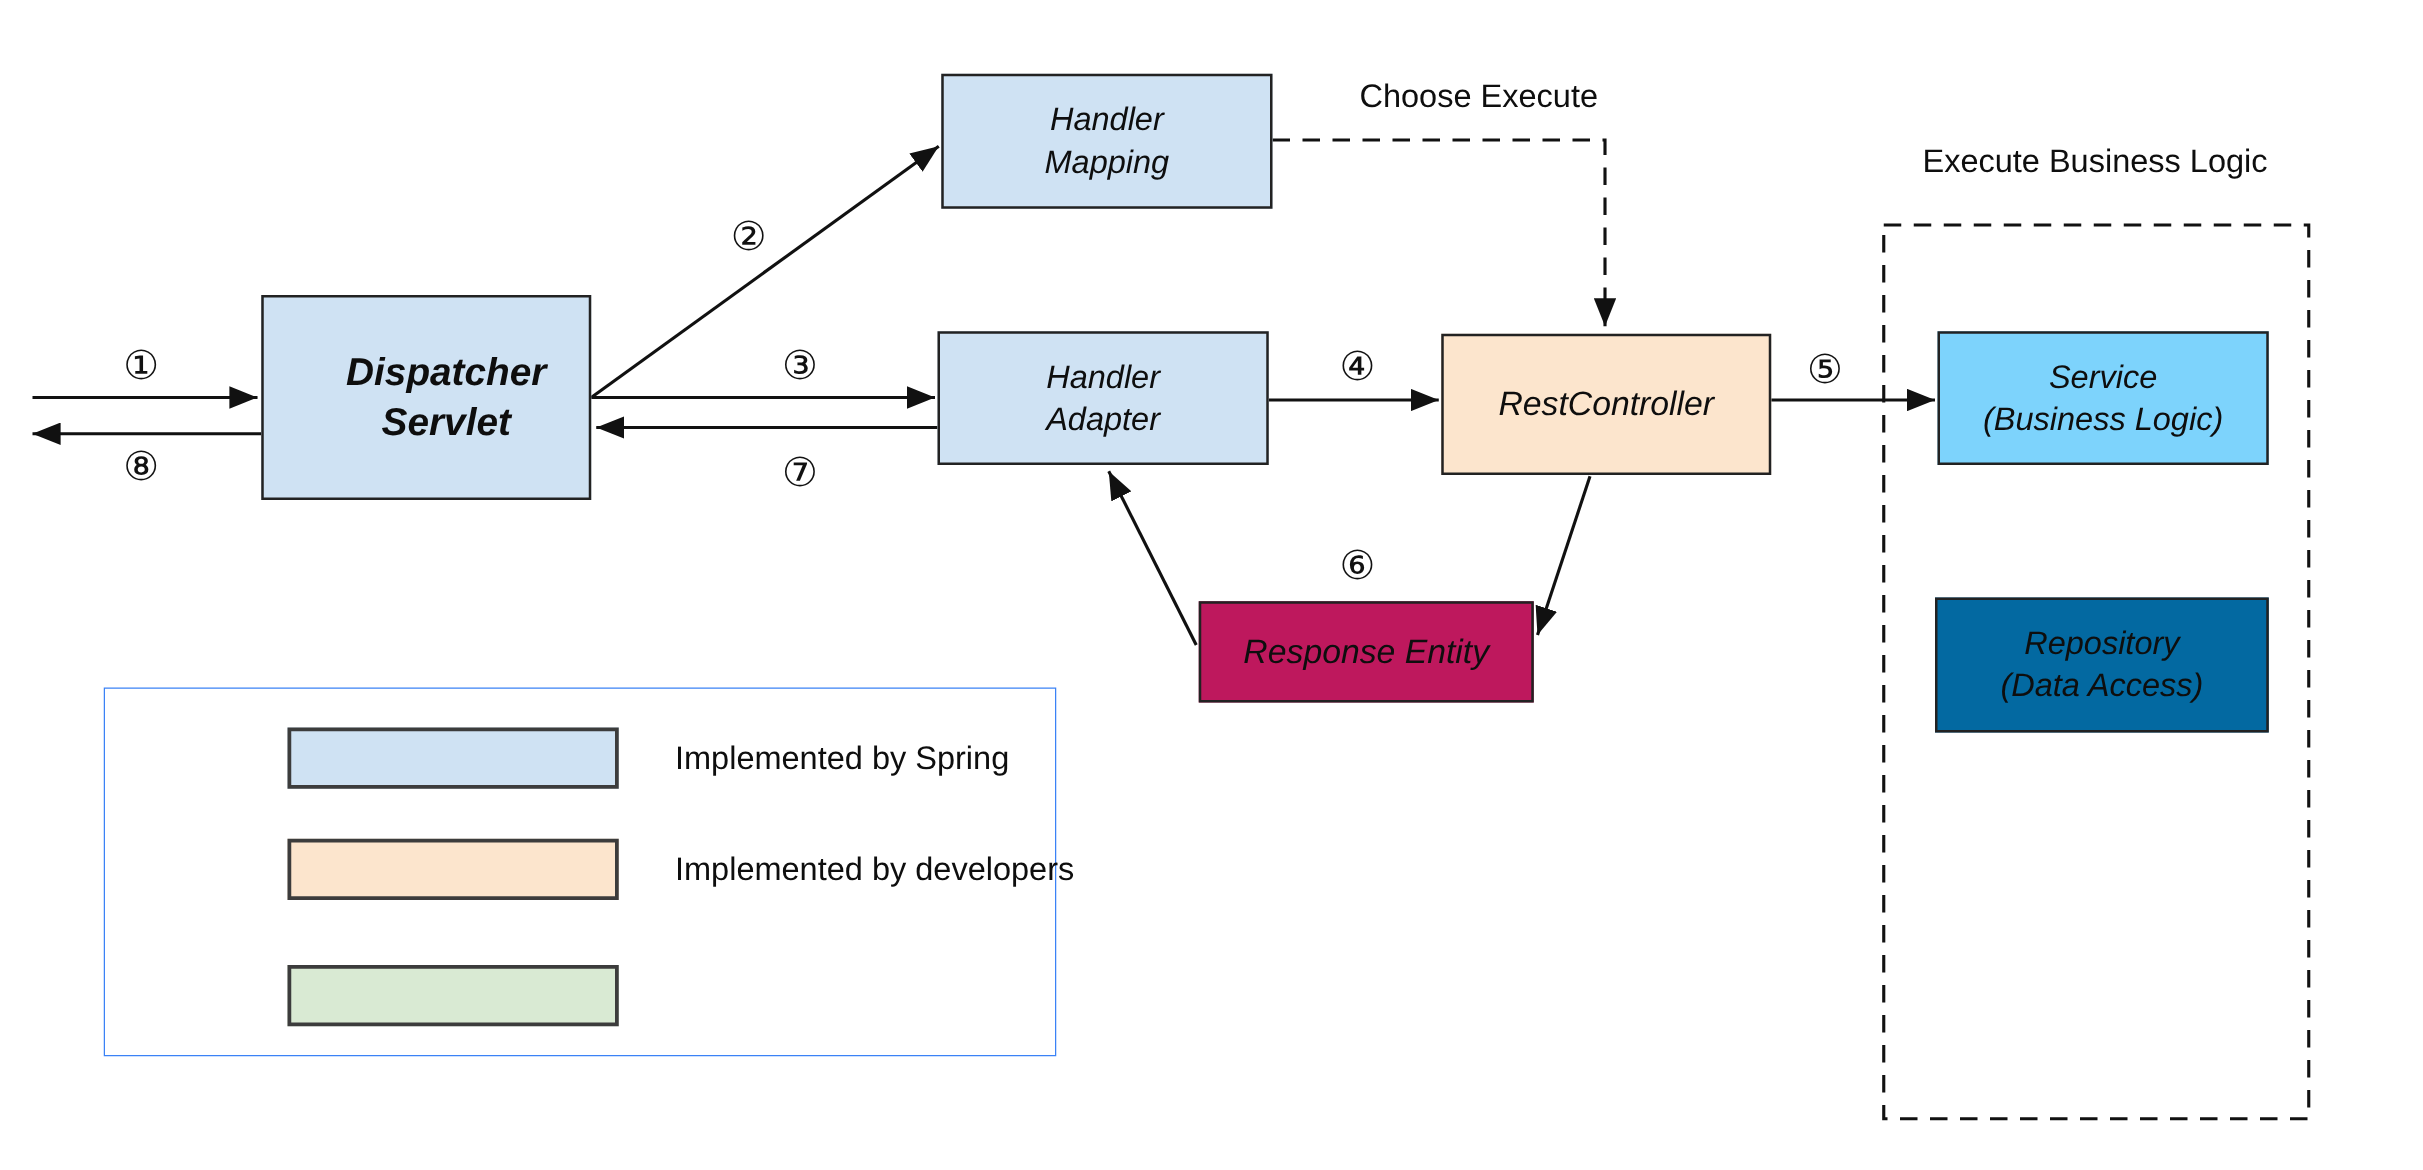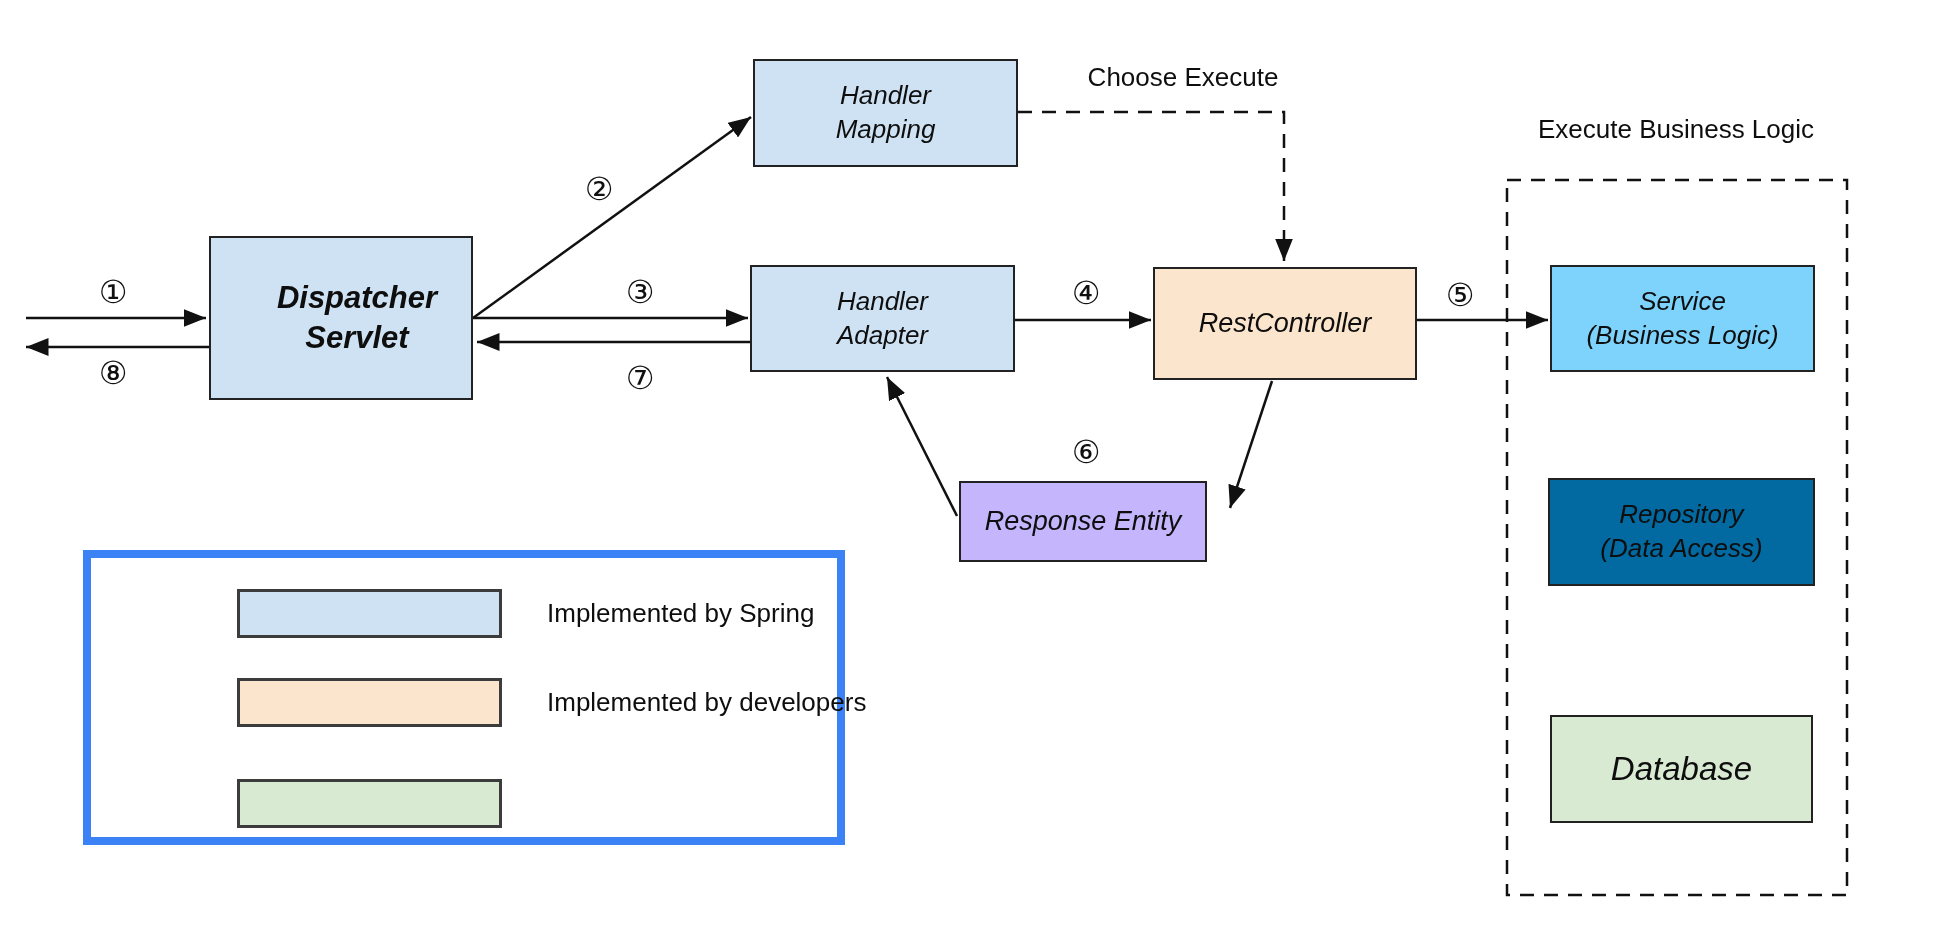--- a/index.html
+++ b/index.html
@@ -68,21 +68,21 @@
     transform: translate(-50%, -50%);
     font-size: 26px;
     color: #0e0e0e;
     white-space: nowrap;
   }
   .legend-box {
     position: absolute;
     left: 83px; top: 550px;
     width: 762px; height: 295px;
     box-sizing: border-box;
-    border: 8px solid #3b82f6;
+    border: 1px solid #3b82f6;
     background: #ffffff;
   }
   .legend-swatch {
     position: absolute;
     left: 146px;
     width: 265px; height: 49px;
     box-sizing: border-box;
     border: 3px solid #3c3c3c;
   }
   .legend-label {
@@ -135,37 +135,34 @@
 
   <div class="node" style="left: 750px; top: 265px; width: 265px; height: 107px; background-color: rgb(207, 226, 243);">
     <span class="node-label">Handler
 Adapter</span>
   </div>
 
   <div class="node" style="left: 1153px; top: 267px; width: 264px; height: 113px; background-color: rgb(252, 229, 205);">
     <span class="node-label lbl-med">RestController</span>
   </div>
 
-  <div class="node" style="left: 959px; top: 481px; width: 248px; height: 81px; background-color: #c4b5fd;">
+  <div class="node" style="left: 959px; top: 481px; width: 268px; height: 81px; background-color: #be185d;">
     <span class="node-label lbl-med">Response Entity</span>
   </div>
 
   <div class="node" style="left: 1550px; top: 265px; width: 265px; height: 107px; background-color: #7dd3fc;">
     <span class="node-label">Service
 (Business Logic)</span>
   </div>
 
   <div class="node" style="left: 1548px; top: 478px; width: 267px; height: 108px; background-color: #0369a1;">
     <span class="node-label">Repository
 (Data Access)</span>
   </div>
 
-  <div class="node" style="left: 1550px; top: 715px; width: 263px; height: 108px; background-color: rgb(217, 234, 211);">
-    <span class="node-label lbl-large">Database</span>
-  </div>
 
   <span class="step" style="left:113px;  top:292px;">①</span>
   <span class="step" style="left:599px;  top:189px;">②</span>
   <span class="step" style="left:640px;  top:292px;">③</span>
   <span class="step" style="left:1086px; top:293px;">④</span>
   <span class="step" style="left:1460px; top:295px;">⑤</span>
   <span class="step" style="left:1086px; top:452px;">⑥</span>
   <span class="step" style="left:640px;  top:378px;">⑦</span>
   <span class="step" style="left:113px;  top:373px;">⑧</span>
 

